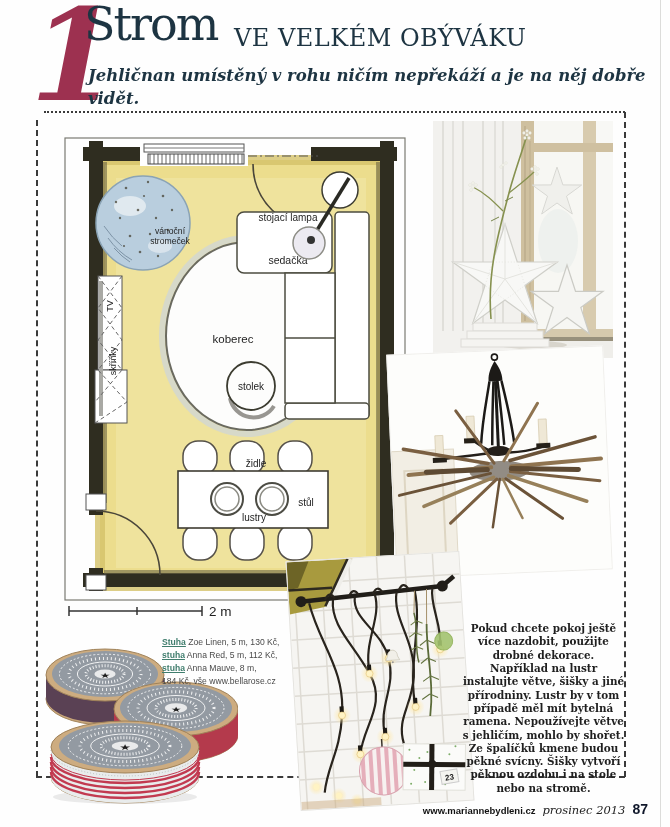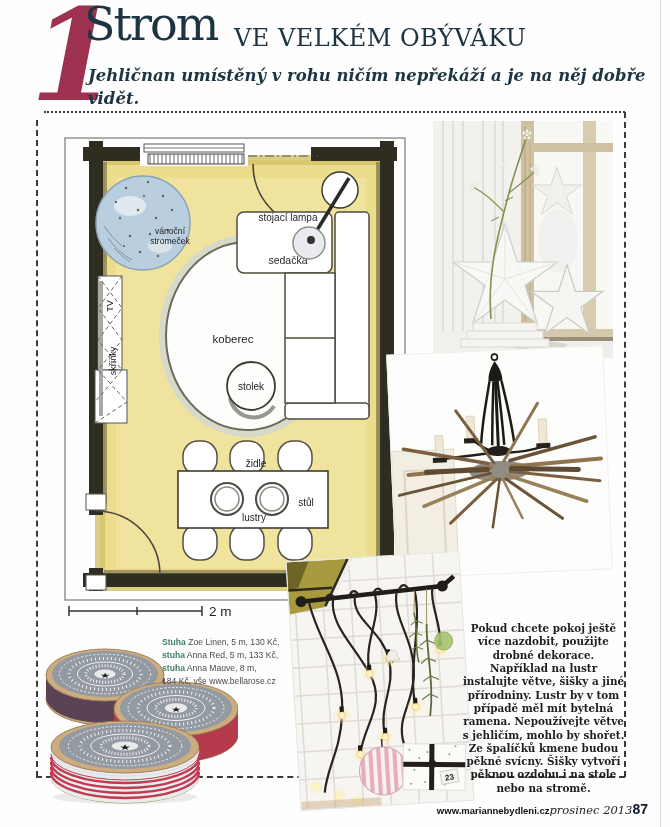--- a/index.html
+++ b/index.html
@@ -23,26 +23,26 @@
   
   .photo{overflow:hidden;}
   .stars-photo{left:433px;top:121px;width:180px;height:237px;}
   .chand-photo{left:391px;top:350px;width:215px;height:222px;transform:rotate(-2.5deg);
         background:#fdfdfb;border:1px solid #f0efec;}
   .lights-photo{left:293px;top:556px;width:172px;height:248px;transform:rotate(-3.5deg);
         border:1px solid #e5e4e0;background:#f6f5f2;}
   .spools-photo{left:13px;top:645px;width:225px;height:172px;}
   
   .caption{left:162px;top:636px;width:155px;font-size:8.6px;line-height:1.5;color:#4a4a4a;}
-  .cap-lead{color:#3f7d6d;font-weight:700;}
+  .cap-lead{color:#3f7d6d;font-weight:700;text-decoration:underline;}
   
   .article{left:462px;top:622px;width:163px;font-family:"DejaVu Serif",serif;font-weight:600;
         font-size:10.4px;line-height:1.28;color:#1f1f1f;text-align:center;}
   
-  .footer{right:22px;top:795px;display:flex;align-items:baseline;}
+  .footer{right:22px;top:795px;display:flex;align-items:baseline;gap:7px;}
   .footer .site{font-size:9.5px;font-weight:700;color:#111;}
   .footer .issue{font-family:"DejaVu Serif",serif;font-style:italic;font-size:11.5px;color:#222;margin-top:8px;}
   .footer .pageno{font-size:14px;font-weight:700;color:#0f172a;}
   .page-edge{left:660px;top:0;height:827px;border-left:1px solid #dcdcda;}
   svg text{font-family:"Liberation Sans",sans-serif;fill:#1e1e1e;}
 </style>
 </head>
 <body>
 
 <div class="page">
@@ -559,21 +559,21 @@
         <ellipse cx="112" cy="101" rx="34.3" ry="12" stroke-width="1"></ellipse>
         <ellipse cx="112" cy="101" rx="23.8" ry="8.3" stroke-width="3" stroke-dasharray="1 2"></ellipse>
       </g>
       <ellipse cx="112" cy="101" rx="13.2" ry="4.6" fill="#e9eaeb"></ellipse>
       <text transform="translate(112,105) scale(1,.6)" font-size="13" text-anchor="middle" fill="#7c838c">★</text>
     </g>
   </svg>
 
   <div class="abs caption">
     <div><span class="cap-lead">Stuha</span><span> Zoe Linen, 5 m, 130 Kč,</span></div>
-    <div><span class="cap-lead">stuha</span><span> Anna Red, 5 m, 133 Kč,</span></div>
+    <div><span class="cap-lead">stuha</span><span> Anna Red, 5 m, 112 Kč,</span></div>
     <div><span class="cap-lead">stuha</span><span> Anna Mauve, 8 m,</span></div>
     <div><span class="cap-lead"></span><span>184 Kč, vše www.bellarose.cz</span></div>
   </div>
 
   <div class="abs article">Pokud chcete pokoj ještě více nazdobit, použijte drobné dekorace. Například na lustr instalujte větve, šišky a jiné přírodniny. Lustr by v tom případě měl mít bytelná ramena. Nepoužívejte větve s jehličím, mohlo by shořet. Ze špalíčků kmene budou pěkné svícny. Šišky vytvoří pěknou ozdobu i na stole nebo na stromě.</div>
 
   <div class="abs footer">
     <span class="site">www.mariannebydleni.cz</span>
     <span class="issue">prosinec 2013</span>
     <span class="pageno">87</span>

